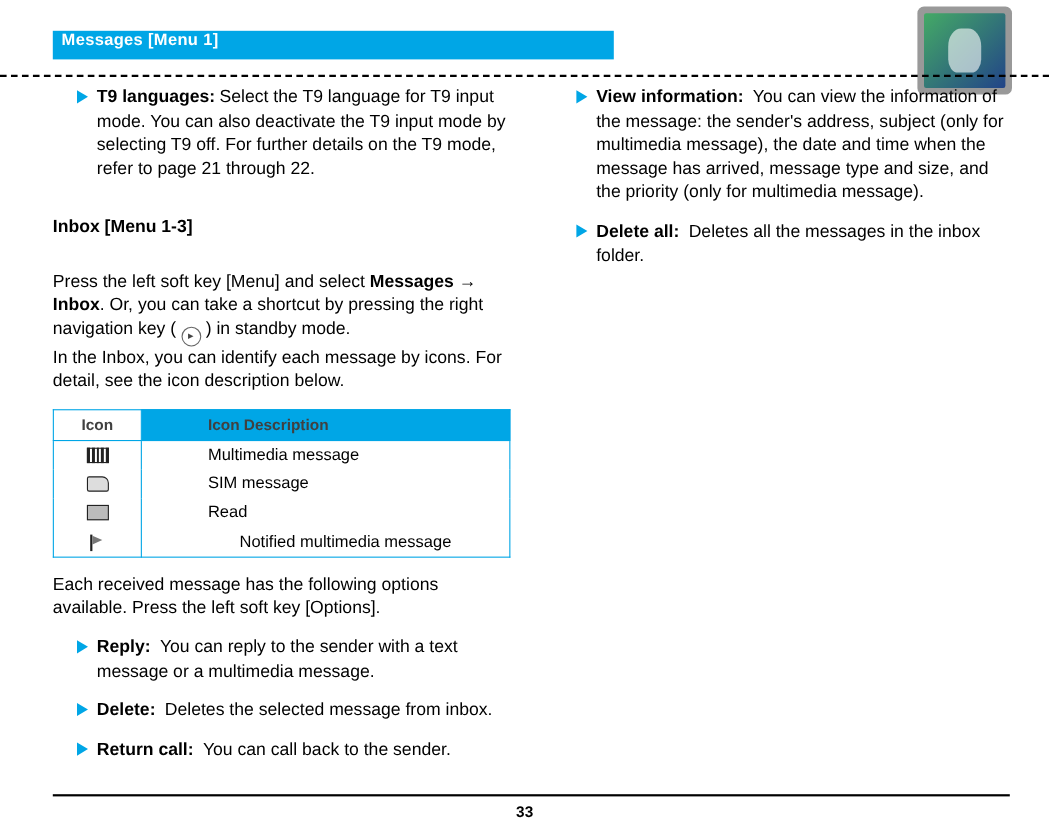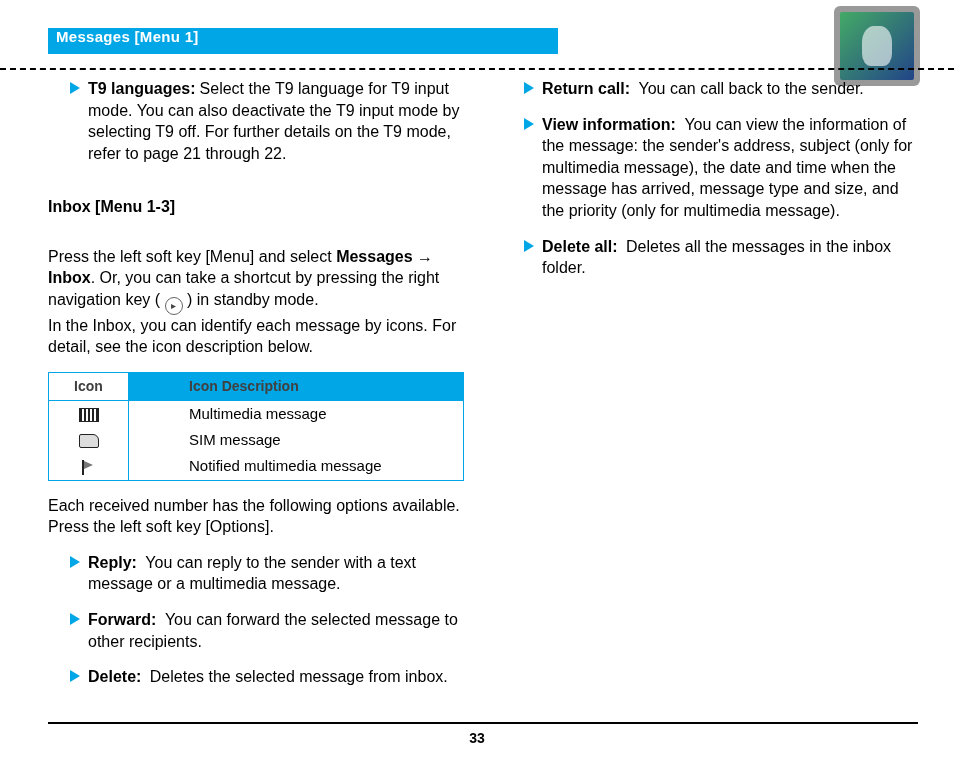--- a/index.html
+++ b/index.html
@@ -25,21 +25,21 @@
 
   .section-heading { font-weight: bold; font-size: 16px; margin-top: 32px; margin-bottom: 6px; }
   .para { margin-bottom: 14px; }
   .nav-icon { display:inline-block; width:18px; height:18px; border:1px solid #666; border-radius:50%; vertical-align:-4px; font-size:10px; text-align:center; line-height:16px; color:#444; }
 
   table.icon-table { width: 100%; border-collapse: collapse; margin: 10px 0 14px; break-inside: avoid; }
   table.icon-table thead th { background: #00a6e6; color: #404040; font-weight: bold; font-size: 14px; text-align: center; padding: 4px 6px; border: 1px solid #00a6e6; }
   table.icon-table thead th:first-child { background: #fff; border: 1px solid #00a6e6; }
   table.icon-table thead th.desc { text-align: left; padding-left: 60px; }
   table.icon-table tbody td { border-left: 1px solid #00a6e6; border-right: 1px solid #00a6e6; padding: 3px 24px; font-size: 15px; }
-  table.icon-table tbody tr:last-child td { border-bottom: 1px solid #00a6e6; }
+  table.icon-table tbody tr:last-child td { border-bottom: 1px solid #00a6e6; text-align: center; }
   table.icon-table tbody td.icon-cell { text-align: center; width: 80px; }
   table.icon-table tbody td.desc-cell { padding-left: 60px; }
 
   .mini-icon { display:inline-block; width:20px; height:14px; background:#fff; border:1px solid #222; position:relative; vertical-align:middle; }
   .mini-icon.film { background: repeating-linear-gradient(90deg,#222 0,#222 2px,#fff 2px,#fff 4px); border-color:#222; }
   .mini-icon.env::before { content:""; position:absolute; left:0; right:0; top:0; border-top:7px solid transparent; border-left:9px solid #222; border-right:9px solid #222; height:0; opacity:.0;}
   .mini-icon.env { background: linear-gradient(135deg,#fff 45%,#222 46%,#222 48%,#fff 49%),linear-gradient(-135deg,#fff 45%,#222 46%,#222 48%,#fff 49%);}
   .mini-icon.sim { border-radius: 2px 6px 2px 2px; background:#ddd;}
   .mini-icon.read { background:#bbb;}
   .mini-icon.flag { border:0; background:transparent;}
@@ -96,40 +96,38 @@
       <tbody id="icon-tbody">
           <tr>
             <td class="icon-cell"><span class="mini-icon film"></span></td>
             <td class="desc-cell">Multimedia message</td>
           </tr>
           <tr>
             <td class="icon-cell"><span class="mini-icon sim"></span></td>
             <td class="desc-cell">SIM message</td>
           </tr>
           <tr>
+            <td class="icon-cell"><span class="mini-icon read"></span></td>
+            <td class="desc-cell">Read</td>
+          </tr>
+          <tr>
             <td class="icon-cell"><span class="mini-icon flag"></span></td>
             <td class="desc-cell">Notified multimedia message</td>
           </tr>
         </tbody>
     </table>
   </div>
 
-  <div class="para">Each received number has the following options available. Press the left soft key [Options].</div>
+  <div class="para">Each received message has the following options available. Press the left soft key [Options].</div>
 
   <div id="right-items">
       <div class="item">
         <div class="bullet-area">
           <span class="tri"></span>
           <div class="item-text"><span class="lead">Reply: </span><span>You can reply to the sender with a text message or a multimedia message.</span></div>
-        </div>
-      </div>
-      <div class="item">
-        <div class="bullet-area">
-          <span class="tri"></span>
-          <div class="item-text"><span class="lead">Forward: </span><span>You can forward the selected message to other recipients.</span></div>
         </div>
       </div>
       <div class="item">
         <div class="bullet-area">
           <span class="tri"></span>
           <div class="item-text"><span class="lead">Delete: </span><span>Deletes the selected message from inbox.</span></div>
         </div>
       </div>
       <div class="item">
         <div class="bullet-area">

